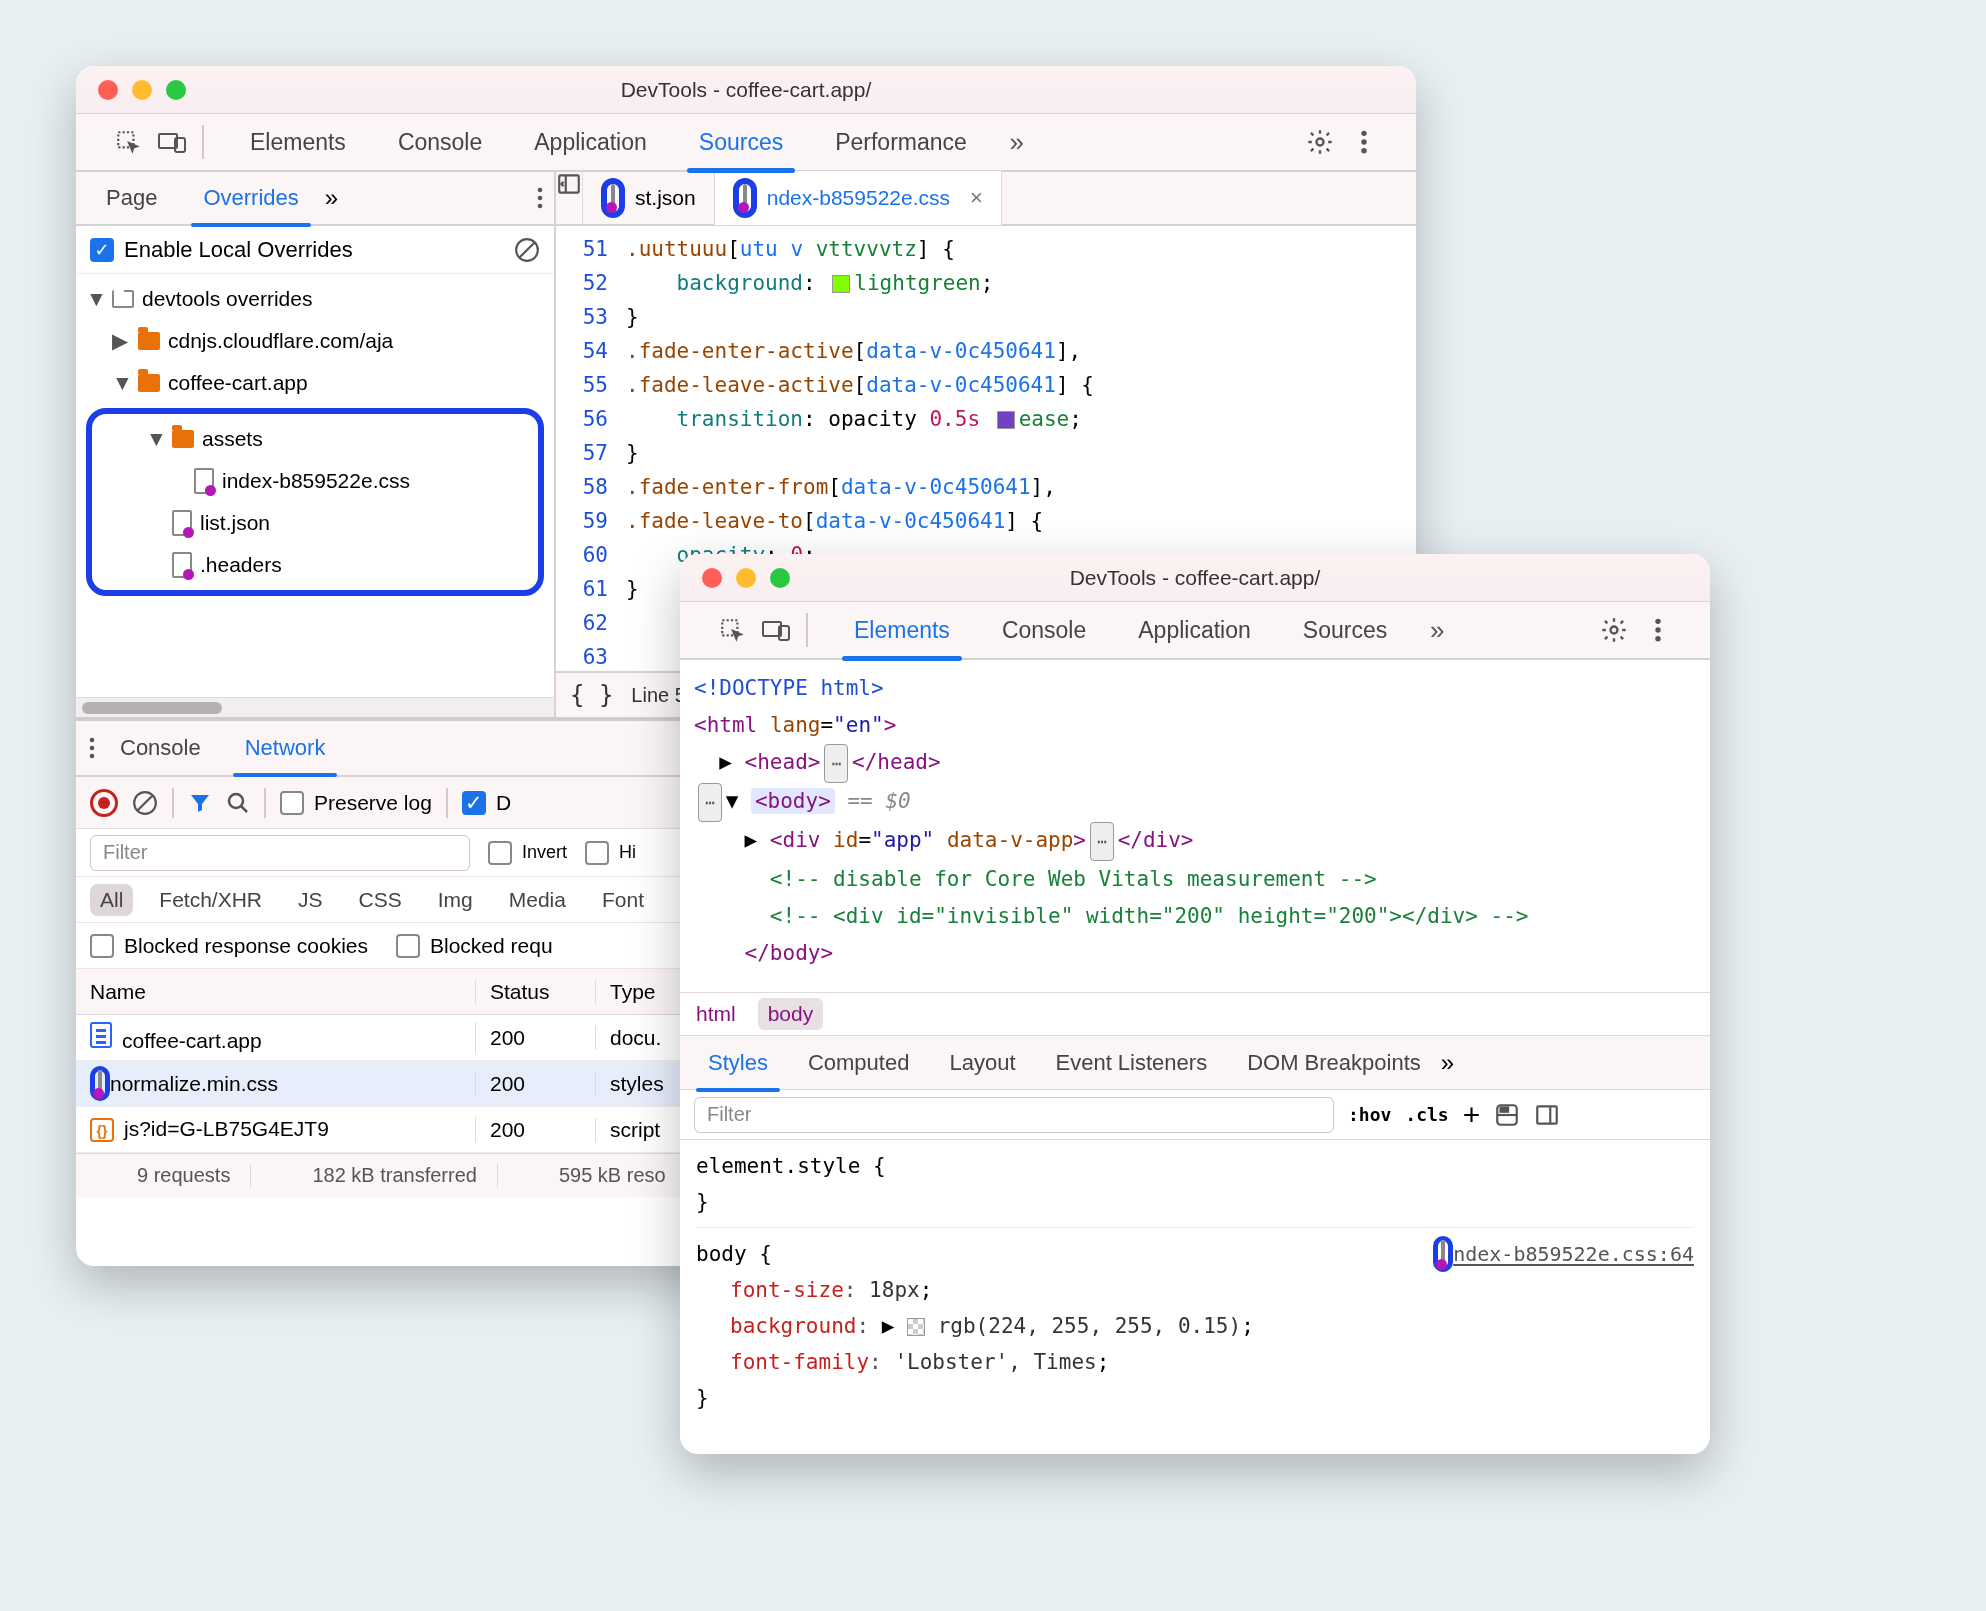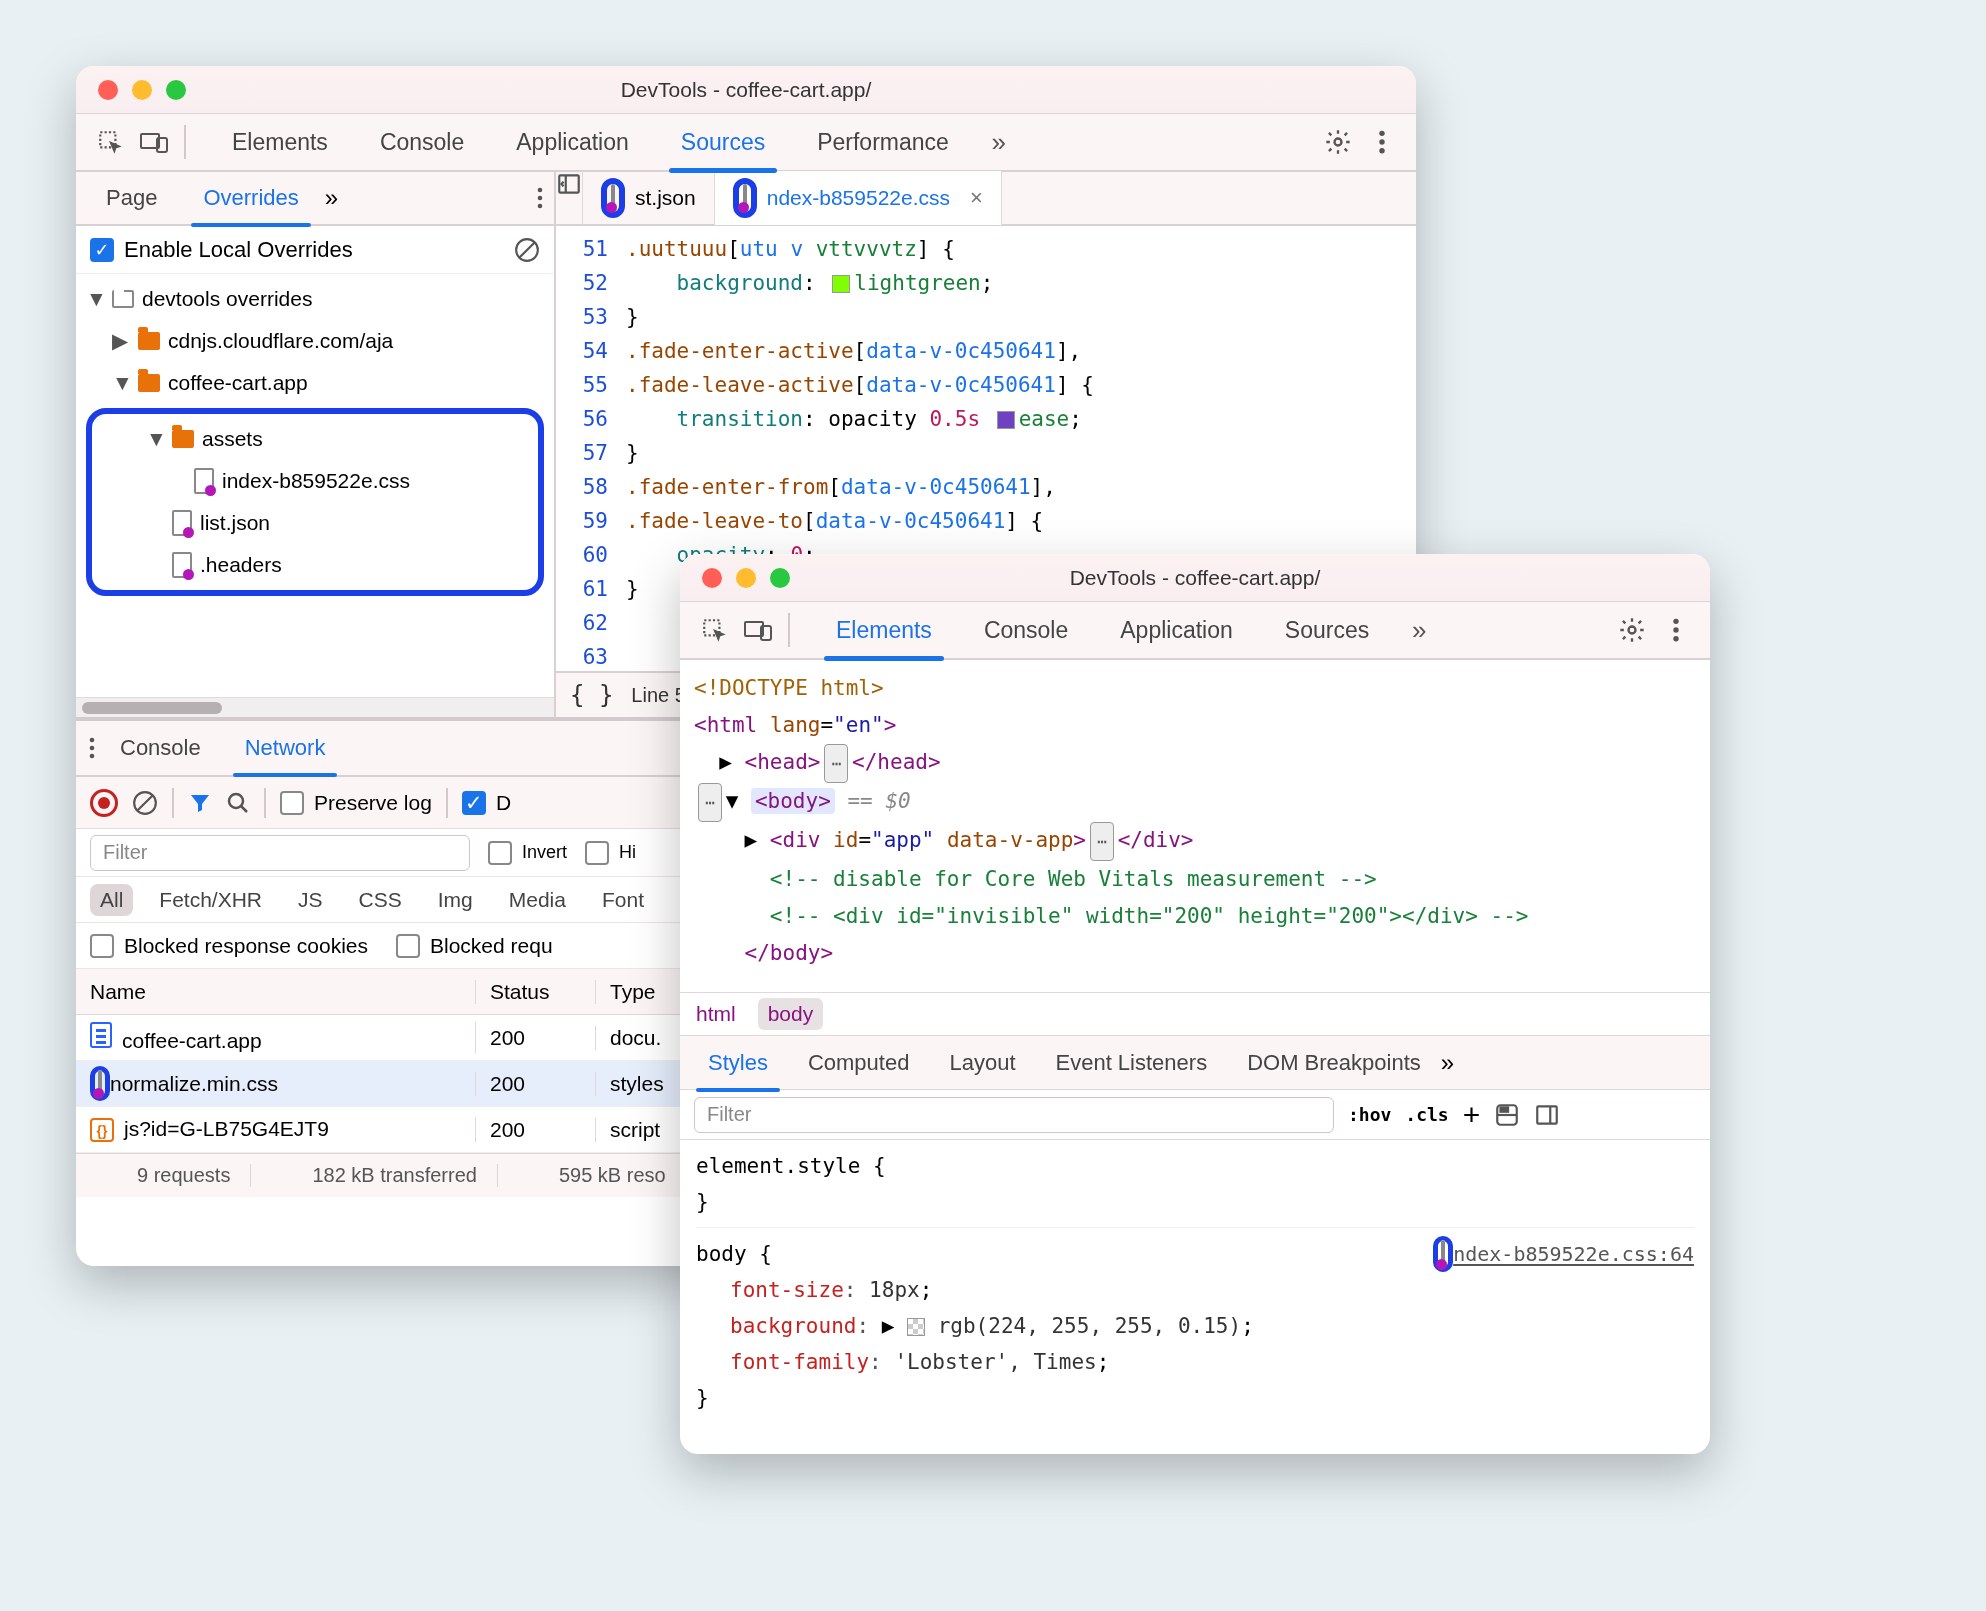--- a/index.html
+++ b/index.html
@@ -31,21 +31,21 @@
   }
   .traffic { display:flex; gap:14px; padding-left:22px; }
   .dot { width:20px; height:20px; border-radius:50%; }
   .dot.red{background:#ff5f57;} .dot.yellow{background:#febc2e;} .dot.green{background:#28c840;}
   .title { position:absolute; left:0; right:0; text-align:center; font-size:21px; color:#333; font-weight:500; pointer-events:none; }
   .toolbar {
     height: 58px;
     display:flex; align-items:center;
     border-bottom: 2px solid #d9d0d3;
     background:#fbf5f5;
-    padding: 0 14px;
+    padding: 0 32px;
     gap: 4px;
   }
   .toolbar .icon-btn { width:40px; height:40px; display:flex;align-items:center;justify-content:center;color:#555;border-radius:6px; cursor:pointer; }
   .tabs { display:flex; gap:0; margin-left:10px; }
   .tab { padding: 0 26px; height:58px; display:flex; align-items:center; font-size:23px; color:#444; cursor:pointer; position:relative; }
   .tab.active { color:#1a73e8; }
   .tab.active::after { content:""; position:absolute; bottom:-2px; left:14px; right:14px; height:5px; background:#1a73e8; border-radius:3px; }
   .spacer { flex:1; }
   .secondary-bar {
     height:54px; display:flex; align-items:center;
@@ -442,21 +442,21 @@
     <div class="icon-btn">
       <svg width="8" height="26" viewBox="0 0 6 24">
           <circle cx="3" cy="4" r="2.5" fill="#555"></circle>
           <circle cx="3" cy="12" r="2.5" fill="#555"></circle>
           <circle cx="3" cy="20" r="2.5" fill="#555"></circle>
         </svg>
     </div>
   </div>
 
   <div class="dom-view mono">
-    <div class="dom-line"><span style="color:#a16207;">&lt;!DOCTYPE html&gt;</span></div>
+    <div class="dom-line"><span style="color:#1d4ed8;">&lt;!DOCTYPE html&gt;</span></div>
     <div class="dom-line"><span class="tag">&lt;html</span> <span class="attr">lang</span>=<span class="attrval">"en"</span><span class="tag">&gt;</span></div>
     <div class="dom-line">  ▶ <span class="tag">&lt;head&gt;</span><span class="ellips-badge">⋯</span><span class="tag">&lt;/head&gt;</span></div>
     <div class="dom-line"><span class="ellips-badge">⋯</span>▼ <span class="dom-sel"><span class="tag">&lt;body&gt;</span></span> <span style="color:#888;font-style:italic;">== $0</span></div>
     <div class="dom-line">    ▶ <span class="tag">&lt;div</span> <span class="attr">id</span>=<span class="attrval">"app"</span> <span class="attr">data-v-app</span><span class="tag">&gt;</span><span class="ellips-badge">⋯</span><span class="tag">&lt;/div&gt;</span></div>
     <div class="dom-line">      <span class="cmt">&lt;!-- disable for Core Web Vitals measurement --&gt;</span></div>
     <div class="dom-line">      <span class="cmt">&lt;!-- &lt;div id="invisible" width="200" height="200"&gt;&lt;/div&gt; --&gt;</span></div>
     <div class="dom-line">    <span class="tag">&lt;/body&gt;</span></div>
   </div>
 
   <div class="crumbs">

